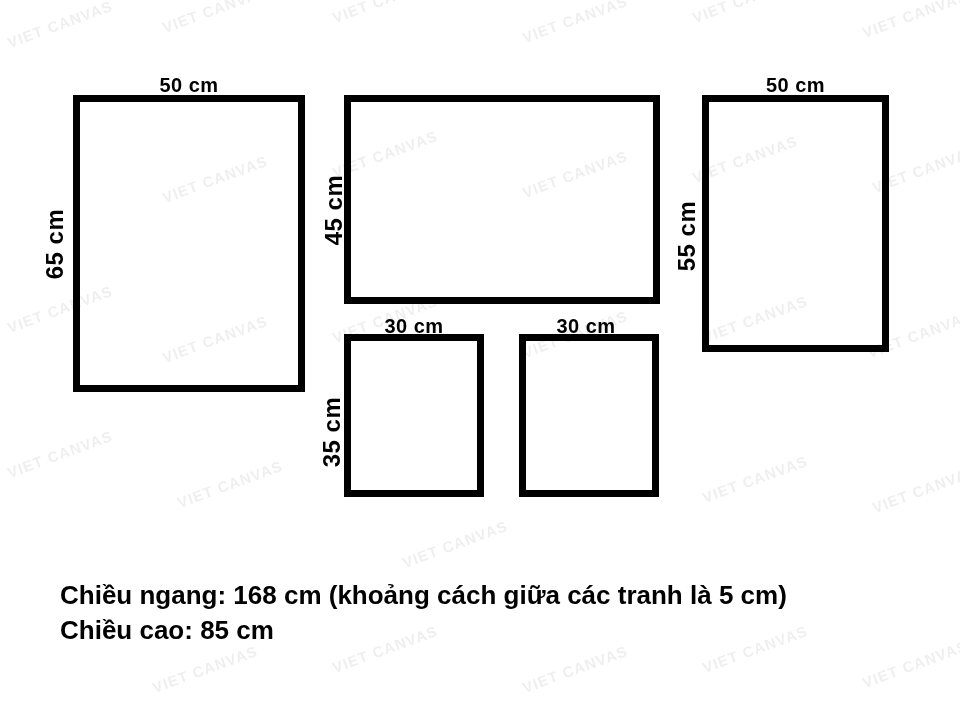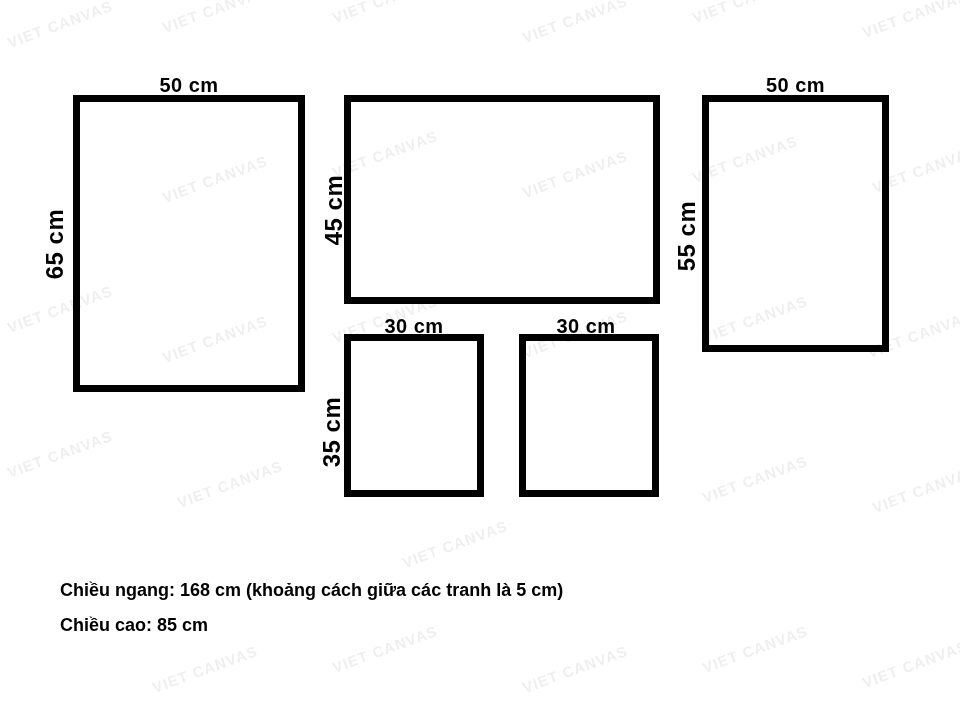--- a/index.html
+++ b/index.html
@@ -73,21 +73,21 @@
     transform: rotate(-90deg);
     transform-origin: center center;
     text-align: center;
     z-index: 3;
   }
 
   
   .caption {
     position: absolute;
     left: 60px;
-    font-size: 18px;
+    font-size: 26px;
     font-weight: 700;
     white-space: nowrap;
     z-index: 4;
   }
   #caption-line1 { top: 580px; }
   #caption-line2 { top: 615px; }
 </style>
 </head>
 <body>
 

